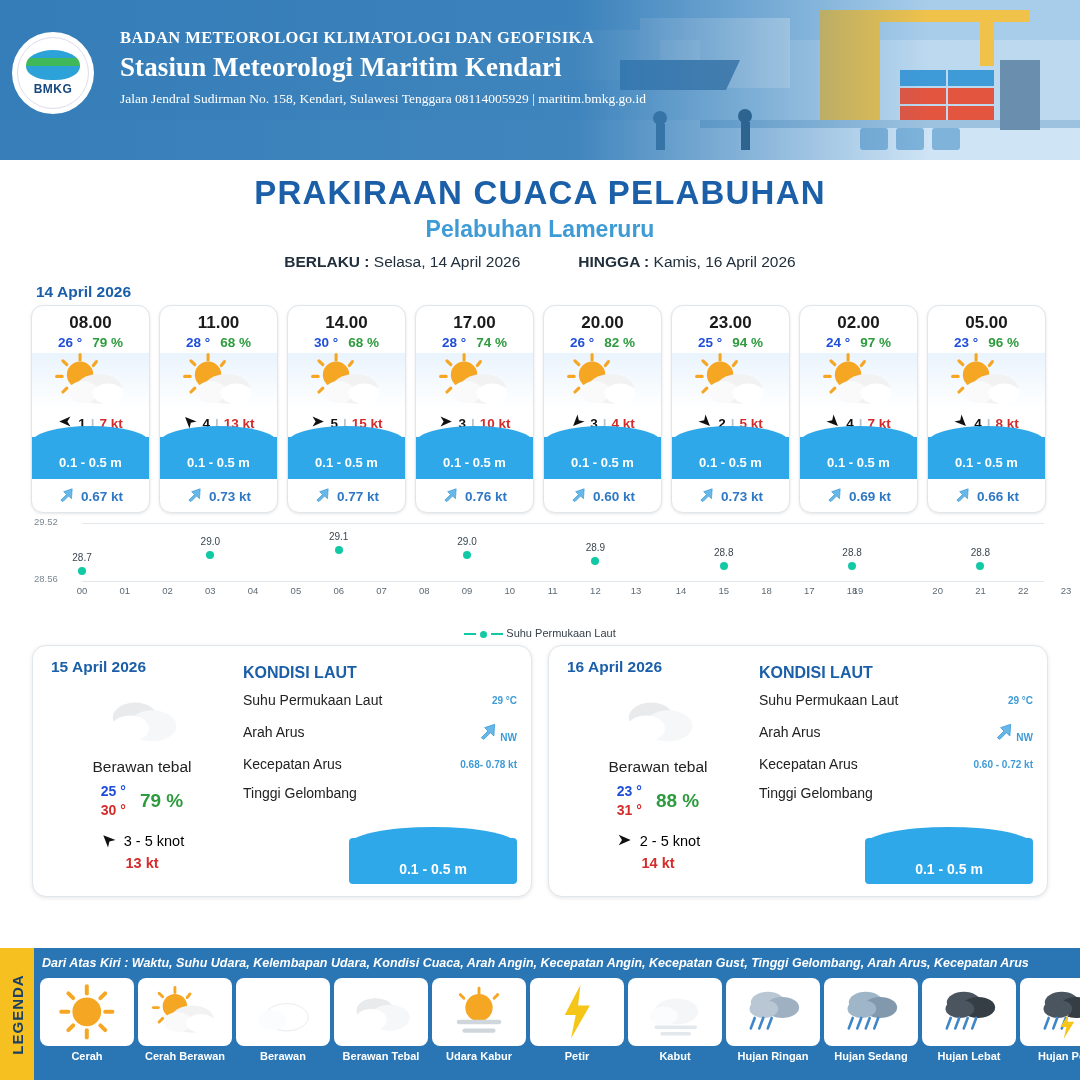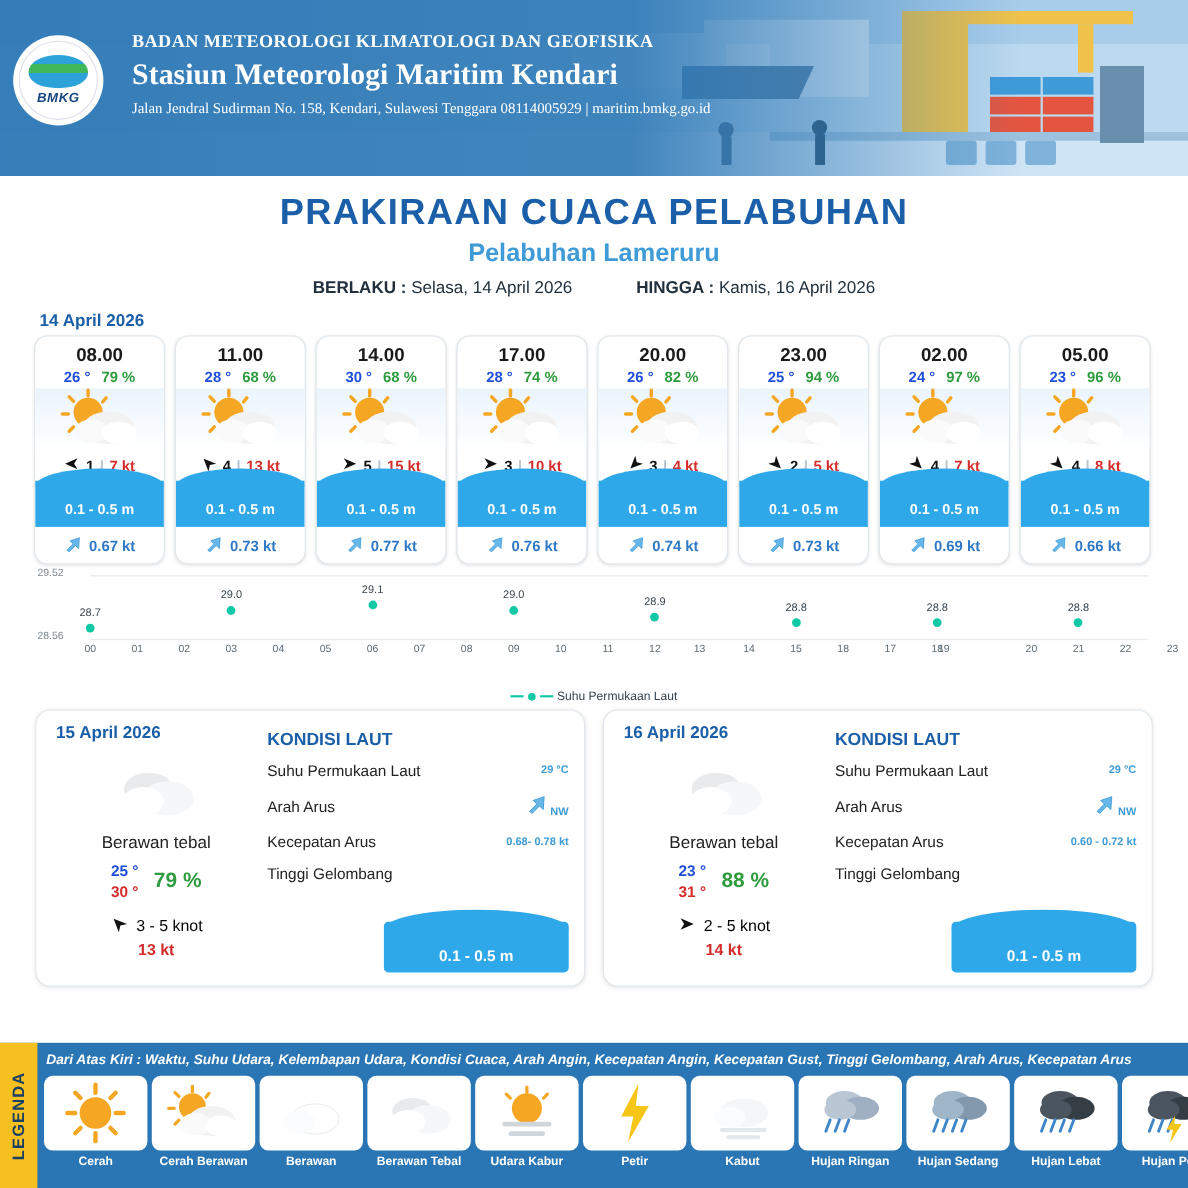--- a/index.html
+++ b/index.html
@@ -30,21 +30,21 @@
   .logo {
     position:absolute; left:12px; top:32px; width:82px; height:82px; border-radius:50%;
     background:#fff; z-index:6; display:flex; flex-direction:column;
     align-items:center; justify-content:center;
   }
   .logo-inner{ width:72px;height:72px;border-radius:50%;background:#fff;border:1px solid #dde;
     display:flex;flex-direction:column;align-items:center;justify-content:center;}
   .logo-g { width:54px; height:30px; background:
      linear-gradient(180deg,#1b9ad6 0 8px, #2fb24c 8px 16px, #1b9ad6 16px 24px);
      border-radius:50% 50% 45% 45%; opacity:.92;}
-  .logo-t { font-size:12px; font-weight:bold; color:#16477e; letter-spacing:.5px; margin-top:2px;font-style:italic;}
+  .logo-t { font-size:12px; font-weight:bold; color:#16477e; letter-spacing:.5px; margin-top:2px;}
 
   
   .title-wrap { text-align:center; margin-top:14px; }
   .title-main { font-size:33px; font-weight:bold; color:#1b5fa8; letter-spacing:1.2px;}
   .title-sub { font-size:23px; font-weight:bold; color:#3e9bd6; margin-top:4px;}
   .valid-row { display:flex; justify-content:center; gap:58px; margin-top:10px; font-size:15.5px;}
   .valid-lbl { font-weight:bold; color:#21303c; }
   .valid-val { color:#21303c; }
 
   .date-label { margin:12px 0 4px 36px; font-size:15.5px; font-weight:bold; color:#1b5fa8;}
@@ -372,21 +372,21 @@
       <span class="sep">|</span>
       <span class="kt">4 kt</span>
     </div>
     <div class="wave-band">
       <div class="wave-txt">0.1 - 0.5 m</div>
     </div>
     <div class="c-curr">
       <span><svg width="17" height="17" viewBox="0 0 24 24">
     <path d="M20 4 L8 8 L12 12 L4 20 L7 22 L15 14 L19 18 Z" fill="#67b7e8" stroke="#3e9bd6" stroke-width="1"></path>
           </svg></span>
-      <span>0.74 kt</span>
+      <span>0.60 kt</span>
     </div>
     </div>
     <div class="card">
     <div class="c-time">23.00</div>
     <div class="c-vals">
       <span class="c-temp">25 °</span>
       <span class="c-hum">94 %</span>
     </div>
     <div class="c-ico">
         <svg width="78" height="56.16" viewBox="0 0 100 72">

